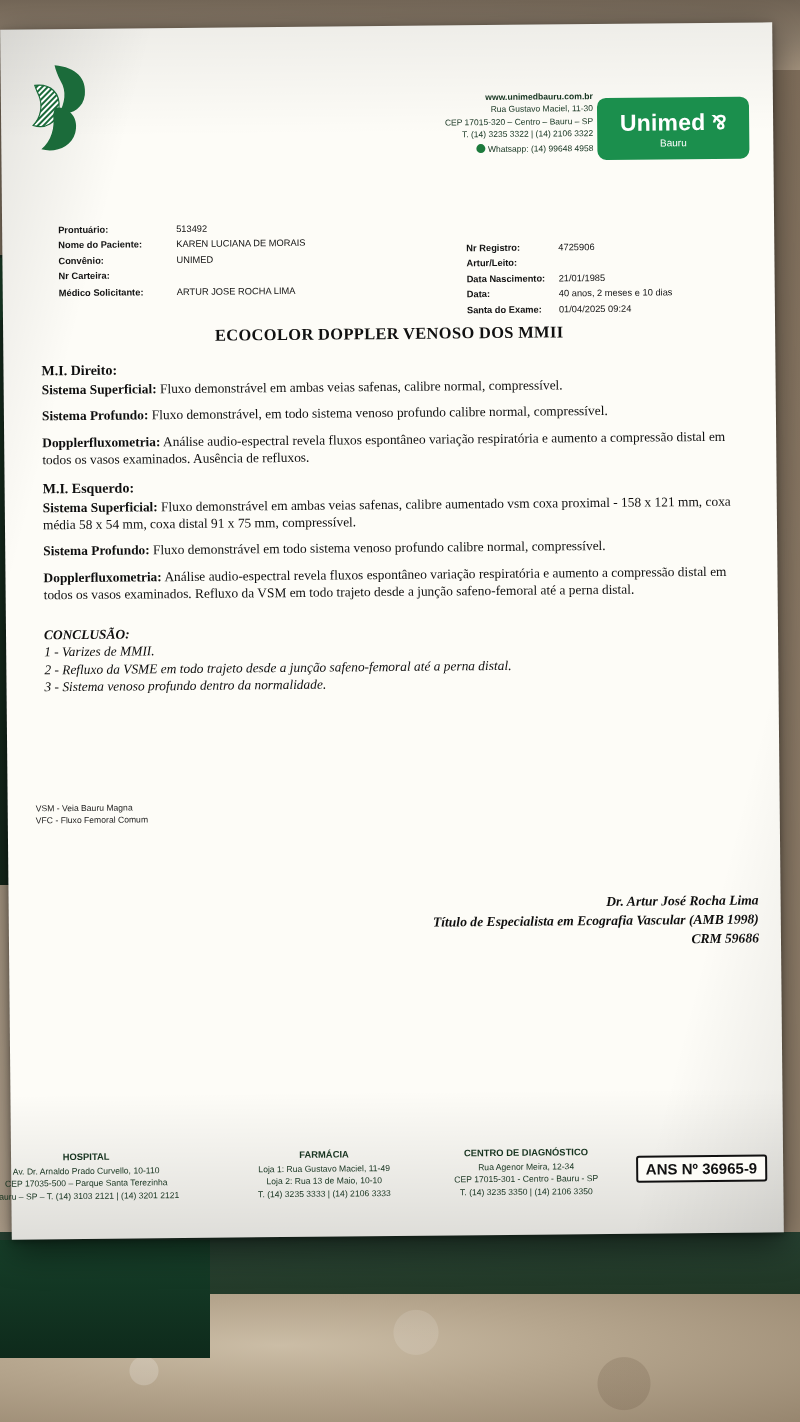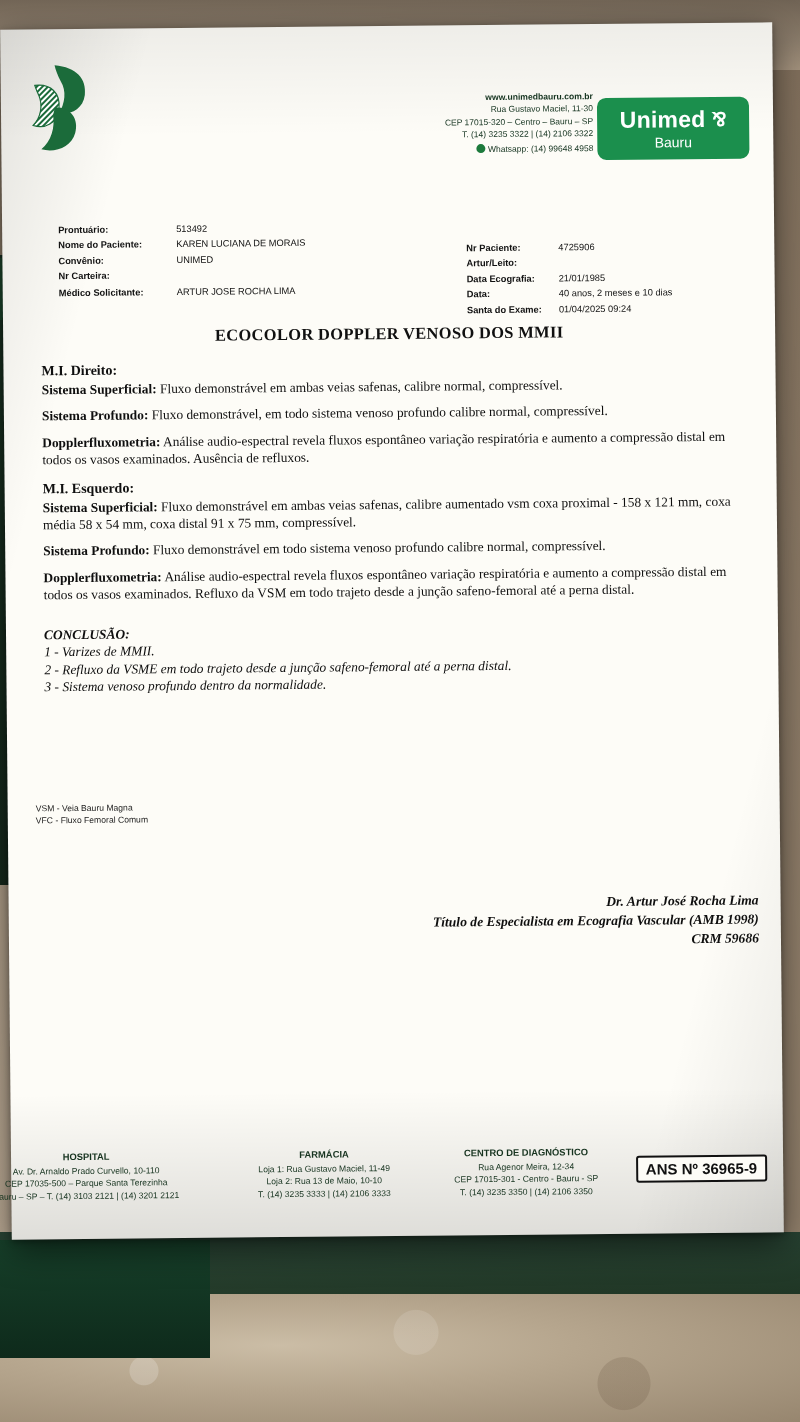--- a/index.html
+++ b/index.html
@@ -82,21 +82,21 @@
   .addr .site{font-weight:bold;font-size:8.6px;}
   .wa-row{display:flex;justify-content:flex-end;align-items:center;gap:3px;margin-top:2px;}
   .wa-ic{width:9px;height:9px;border-radius:50%;background:#1d7a3c;display:inline-block;}
   .brandbox{
     position:absolute;left:596px;top:74px;width:152px;height:62px;
     background:#1b8f4d;border-radius:9px;
     display:flex;flex-direction:column;align-items:center;justify-content:center;
     color:#fff;font-family:"Liberation Sans",sans-serif;
   }
   .brandbox .bname{font-size:23px;font-weight:bold;letter-spacing:.2px;display:flex;align-items:center;gap:7px;}
-  .brandbox .bsub{font-size:14px;margin-top:1px;}
+  .brandbox .bsub{font-size:10px;margin-top:1px;}
   .u-mark{font-size:19px;line-height:19px;}
 
   
   .pblock{position:absolute;left:56px;top:196px;width:660px;
     font-family:"Liberation Sans",sans-serif;font-size:9.3px;color:#111;}
   .pcol-l{position:absolute;left:0;top:0;width:300px;}
   .pcol-r{position:absolute;left:408px;top:22px;width:270px;}
   .prow{display:flex;margin-bottom:4.4px;line-height:11px;}
   .plab{width:118px;font-weight:bold;}
   .pval{flex:1;font-weight:normal;}
@@ -207,29 +207,29 @@
         <span class="pval"></span>
       </div>
       <div class="prow" style="margin-top:6px;">
         <span class="plab">Médico Solicitante:</span>
         <span class="pval">ARTUR JOSE ROCHA LIMA</span>
       </div>
     </div>
 
     <div class="pcol-r">
       <div class="prow">
-        <span class="plab">Nr Paciente:</span>
+        <span class="plab">Nr Registro:</span>
         <span class="pval">4725906</span>
       </div>
       <div class="prow">
         <span class="plab">Artur/Leito:</span>
         <span class="pval"></span>
       </div>
       <div class="prow">
-        <span class="plab">Data Ecografia:</span>
+        <span class="plab">Data Nascimento:</span>
         <span class="pval">21/01/1985</span>
       </div>
       <div class="prow">
         <span class="plab">Data:</span>
         <span class="pval">40 anos, 2 meses e 10 dias</span>
       </div>
       <div class="prow">
         <span class="plab">Santa do Exame:</span>
         <span class="pval">01/04/2025 09:24</span>
       </div>

